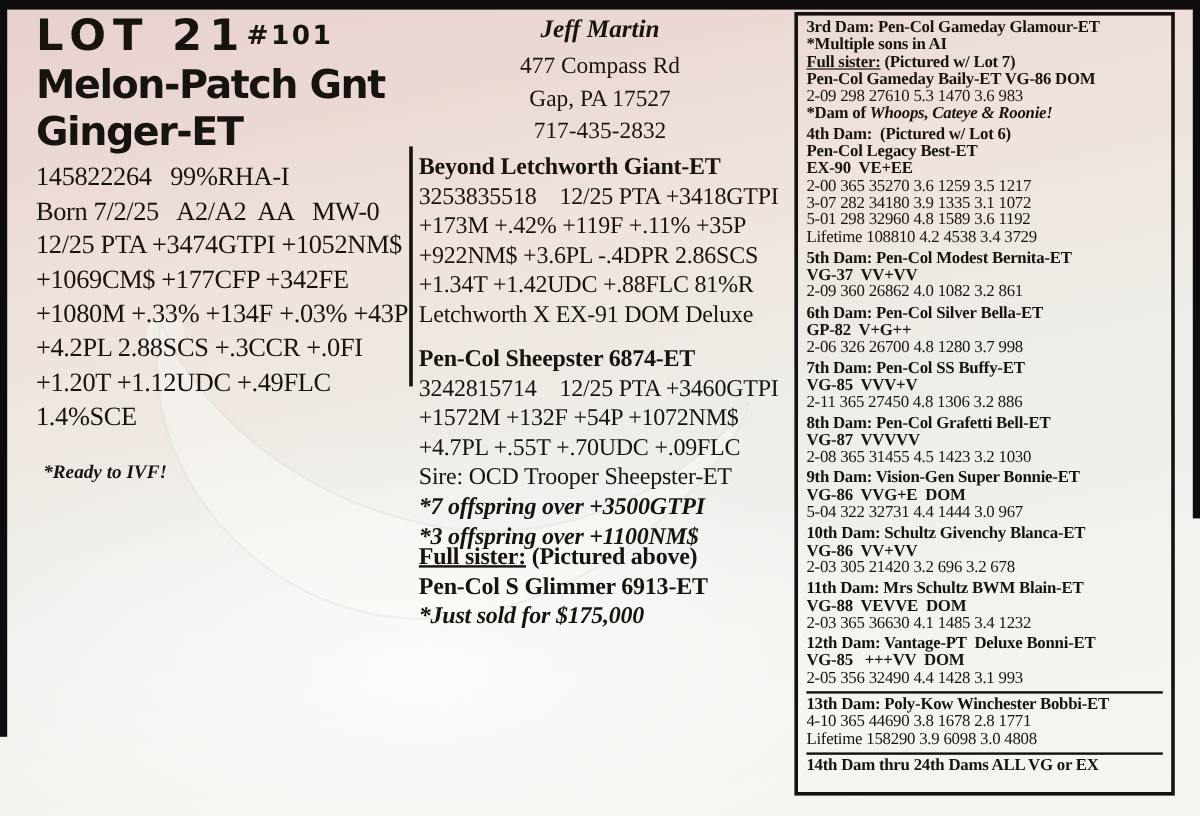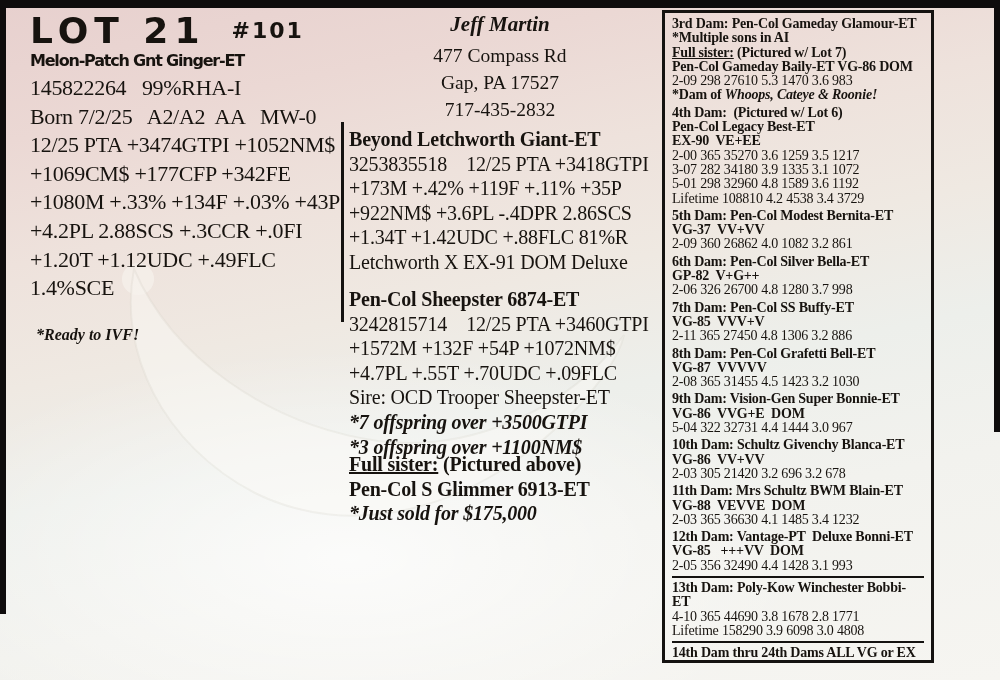--- a/index.html
+++ b/index.html
@@ -22,39 +22,39 @@
   .r  { font-weight:400; }
   .b  { font-weight:700; }
   .bi { font-weight:700; font-style:italic; }
   .ul { text-decoration:underline; }
   .it { font-style:italic; }
 
   
   .left-col { position:absolute; left:30px; top:10px; width:328px; }
   .lot-header { display:flex; align-items:center; font-family:"DejaVu Sans", sans-serif; }
   .lot-label { font-weight:700; font-size:36px; letter-spacing:6px; }
-  .lot-num   { font-weight:700; font-size:22px; letter-spacing:2px; margin-left:26px; }
-  .animal-name { font-family:"DejaVu Sans", sans-serif; font-weight:700; font-size:16px; letter-spacing:-1.2px; margin-top:0; }
+  .lot-num   { font-weight:700; font-size:22px; letter-spacing:2px; }
+  .animal-name { font-family:"DejaVu Sans", sans-serif; font-weight:700; font-size:33px; letter-spacing:-1.2px; margin-top:0; }
   .lot-lines { margin-top:4px; font-size:22px; letter-spacing:-0.3px; }
   .lot-lines .line { line-height:28.6px; }
   .lot-note { margin-top:23px; margin-left:6px; font-size:16px; }
 
   
   .contact { position:absolute; left:355px; top:12px; width:290px; text-align:center; }
   .contact-name { font-weight:700; font-style:italic; font-size:21px; margin-bottom:5px; }
   .contact-line { font-size:19.5px; line-height:27px; }
 
   
   .sire-rule { position:absolute; left:341px; top:122px; width:2.5px; height:200px; background:#141210; }
   .sire-block { position:absolute; left:349px; width:314px; font-size:20px; }
   .sire-block .line { line-height:24.6px; letter-spacing:-0.2px; }
   .sb1 { top:127px; } .sb2 { top:287px; } .sb3 { top:452px; }
 
   
-  .dam-box { position:absolute; left:662px; top:10px; width:272px; height:653px;
+  .dam-box { position:absolute; left:662px; top:10px; width:317px; height:653px;
     border:3px solid #141210; padding:4px 7px 0 7px; font-size:14px; letter-spacing:-0.2px; }
   .dam-section { margin-bottom:3px; }
   .dam-section .line { line-height:14.3px; }
   .rule { height:2px; background:#141210; margin:1px 0 3px 0; }
 </style>
 </head>
 <body>
 
 <div class="page">
 

